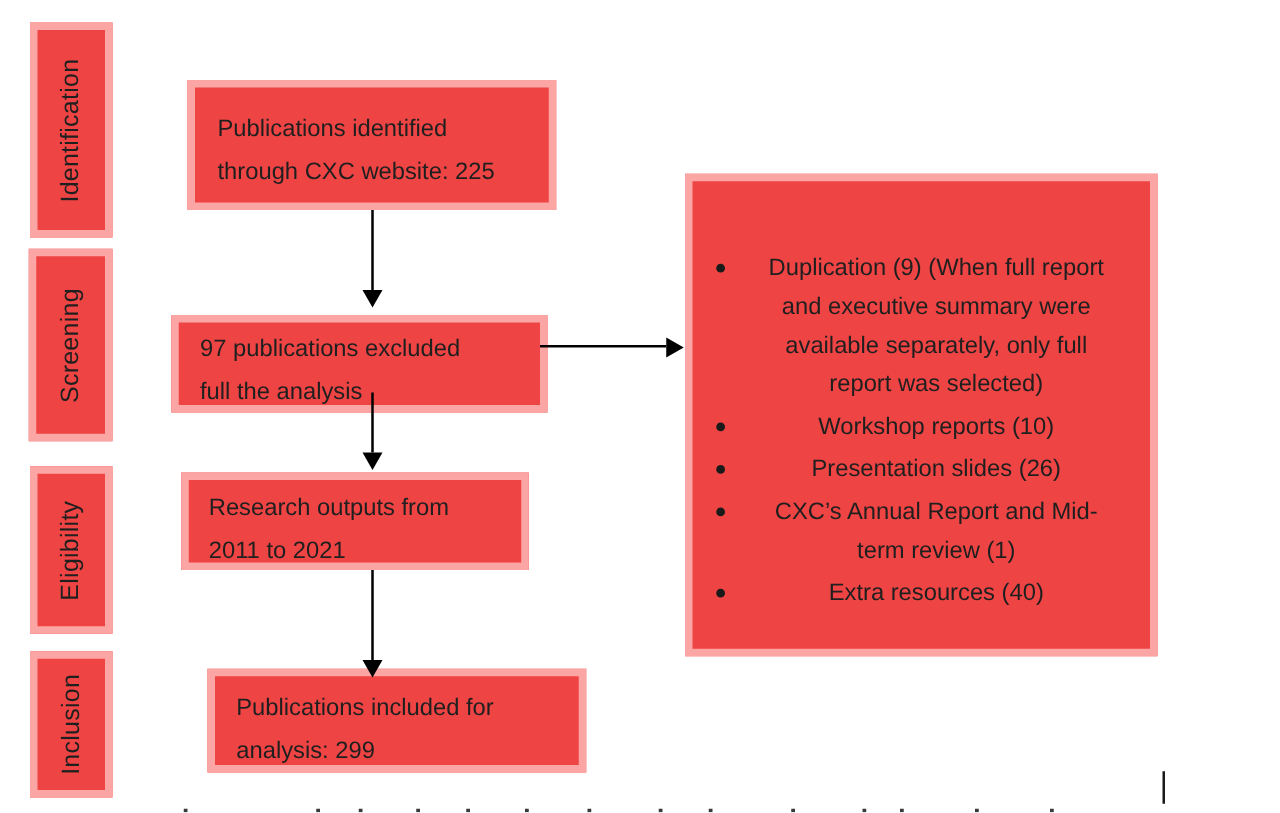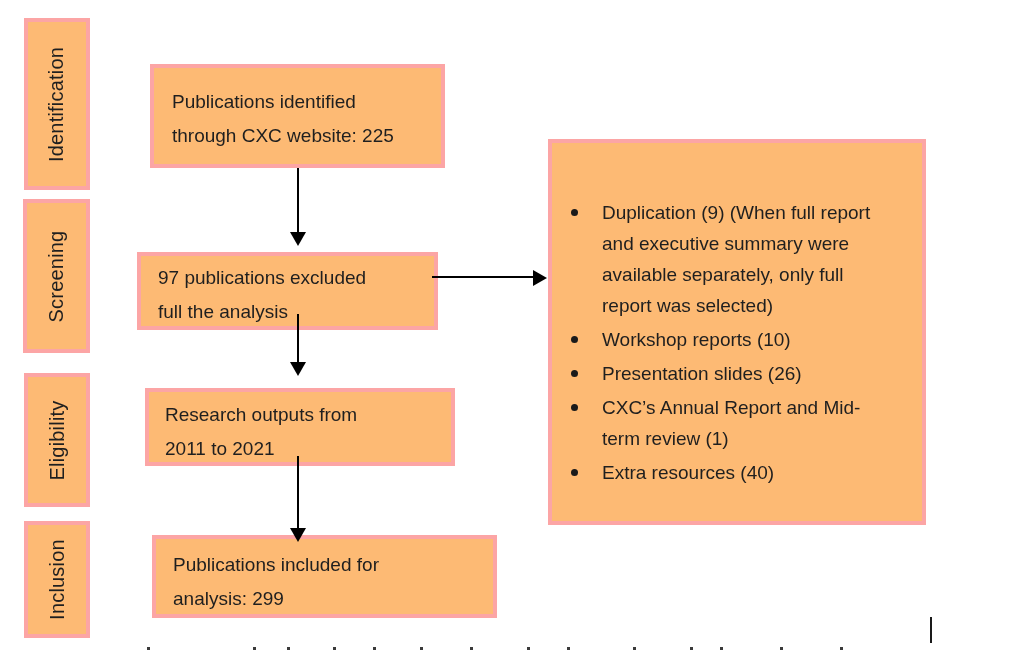--- a/index.html
+++ b/index.html
@@ -10,22 +10,22 @@
     height: 650px;
     background: #ffffff;
     overflow: hidden;
     font-family: "Liberation Sans", "DejaVu Sans", sans-serif;
     color: #1f1f1f;
   }
 
   
   .gbox {
     position: absolute;
-    border: 4px solid #fca5a5;
-    background: #fdba74;
+    border: 6px solid #fca5a5;
+    background: #ef4444;
   }
 
   
   .stage {
     display: flex;
     align-items: center;
     justify-content: center;
   }
   .stage .rot {
     transform: rotate(-90deg);
@@ -33,28 +33,28 @@
     font-size: 20px;
     letter-spacing: 0.2px;
     color: #1f1f1f;
   }
 
   
   .flowbox { font-size: 19px; line-height: 34px; }
   .flowbox .line { white-space: nowrap; }
   #box-identified { left: 150px; top:  64px; width: 295px; height: 104px; padding: 17px 0 0 18px; }
   #box-excluded   { left: 137px; top: 252px; width: 301px; height:  78px; padding:  5px 0 0 17px; }
-  #box-eligible   { left: 145px; top: 388px; width: 310px; height:  78px; padding:  6px 0 0 16px; }
-  #box-included   { left: 152px; top: 535px; width: 345px; height:  83px; padding:  9px 0 0 17px; }
+  #box-eligible   { left: 145px; top: 378px; width: 278px; height:  78px; padding:  6px 0 0 16px; }
+  #box-included   { left: 166px; top: 535px; width: 303px; height:  83px; padding:  9px 0 0 17px; }
 
   
   #box-reasons {
     left: 548px; top: 139px; width: 378px; height: 386px;
     padding: 54px 0 0 16px;
-    font-size: 19px; line-height: 31px;
+    font-size: 19px; line-height: 31px; text-align: center;
   }
   .reason { display: flex; margin-bottom: 3px; }
   .bullet-col { width: 34px; flex: 0 0 34px; }
   .bullet-dot {
     display: block;
     width: 7px; height: 7px;
     margin: 12px 0 0 3px;
     border-radius: 50%;
     background: #1a1a1a;
   }

